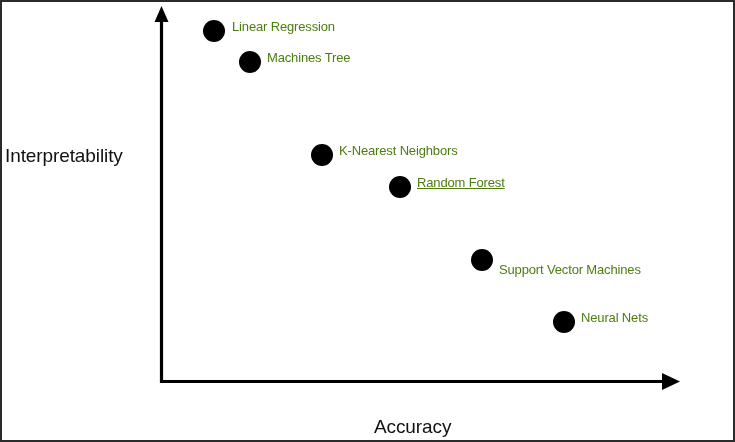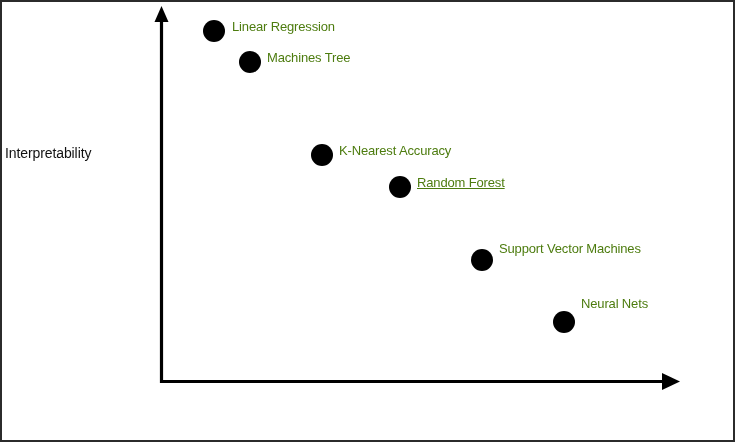--- a/index.html
+++ b/index.html
@@ -25,21 +25,21 @@
     left: 0;
     top: 0;
     width: 735px;
     height: 442px;
     display: block;
   }
   .axis-title {
     position: absolute;
     color: #111111;
     font-family: "Liberation Sans", sans-serif;
-    font-size: 14px;
+    font-size: 19px;
     font-weight: 400;
     letter-spacing: -0.1px;
     white-space: nowrap;
   }
   #y-axis-title {
     left: 3px;
     top: 143px;
   }
   #x-axis-title {
     left: 372px;
@@ -73,23 +73,24 @@
         <circle cx="248" cy="60" r="11" fill="#000000"></circle>
         <circle cx="320" cy="153" r="11" fill="#000000"></circle>
         <circle cx="398" cy="185" r="11" fill="#000000"></circle>
         <circle cx="480" cy="258" r="11" fill="#000000"></circle>
         <circle cx="562" cy="320" r="11" fill="#000000"></circle>
       </g>
   </svg>
 
   <div class="axis-title" id="y-axis-title">Interpretability</div>
 
+  <div class="axis-title" id="x-axis-title">Accuracy</div>
 
   <div id="labels-layer">
       <div class="point-label" style="left: 230px; top: 18px;">Linear Regression</div>
       <div class="point-label" style="left: 265px; top: 49px;">Machines Tree</div>
-      <div class="point-label" style="left: 337px; top: 142px;">K-Nearest Accuracy</div>
+      <div class="point-label" style="left: 337px; top: 142px;">K-Nearest Neighbors</div>
       <div class="point-label" style="left: 415px; top: 174px; text-decoration: underline;">Random Forest</div>
-      <div class="point-label" style="left: 497px; top: 240px;">Support Vector Machines</div>
-      <div class="point-label" style="left: 579px; top: 295px;">Neural Nets</div>
+      <div class="point-label" style="left: 497px; top: 261px;">Support Vector Machines</div>
+      <div class="point-label" style="left: 579px; top: 309px;">Neural Nets</div>
     </div>
 
 </div>
 
 </body></html>

